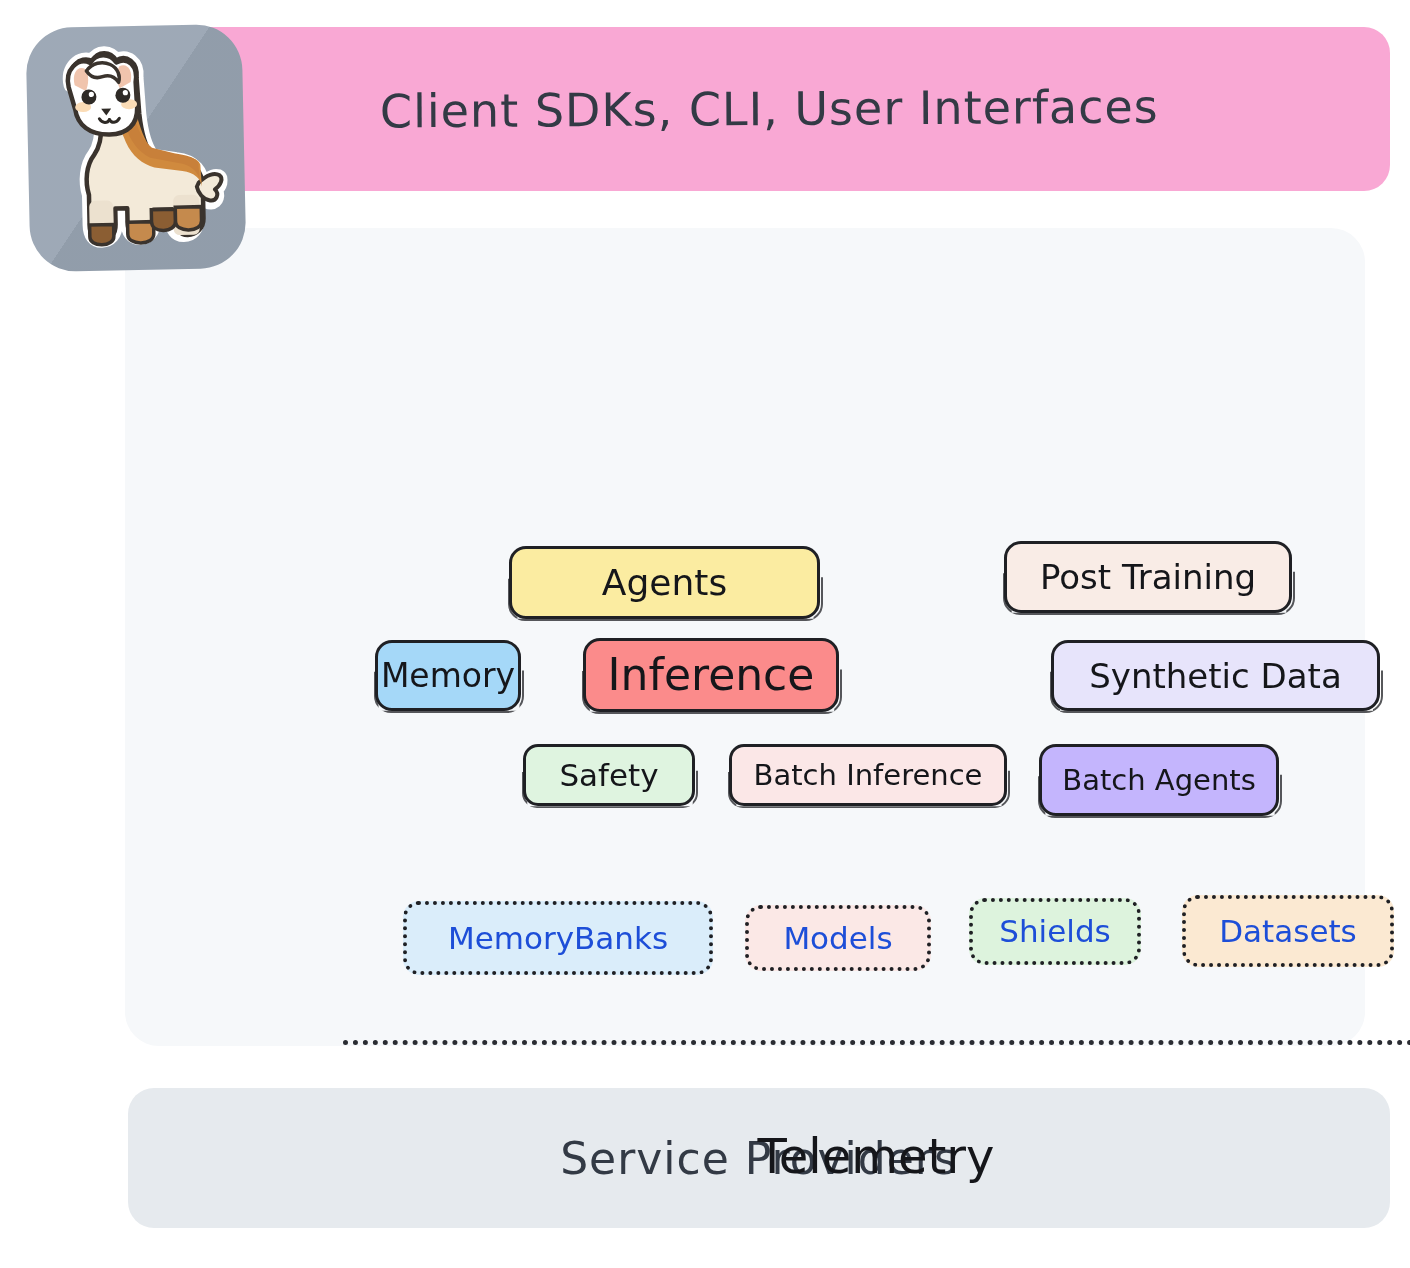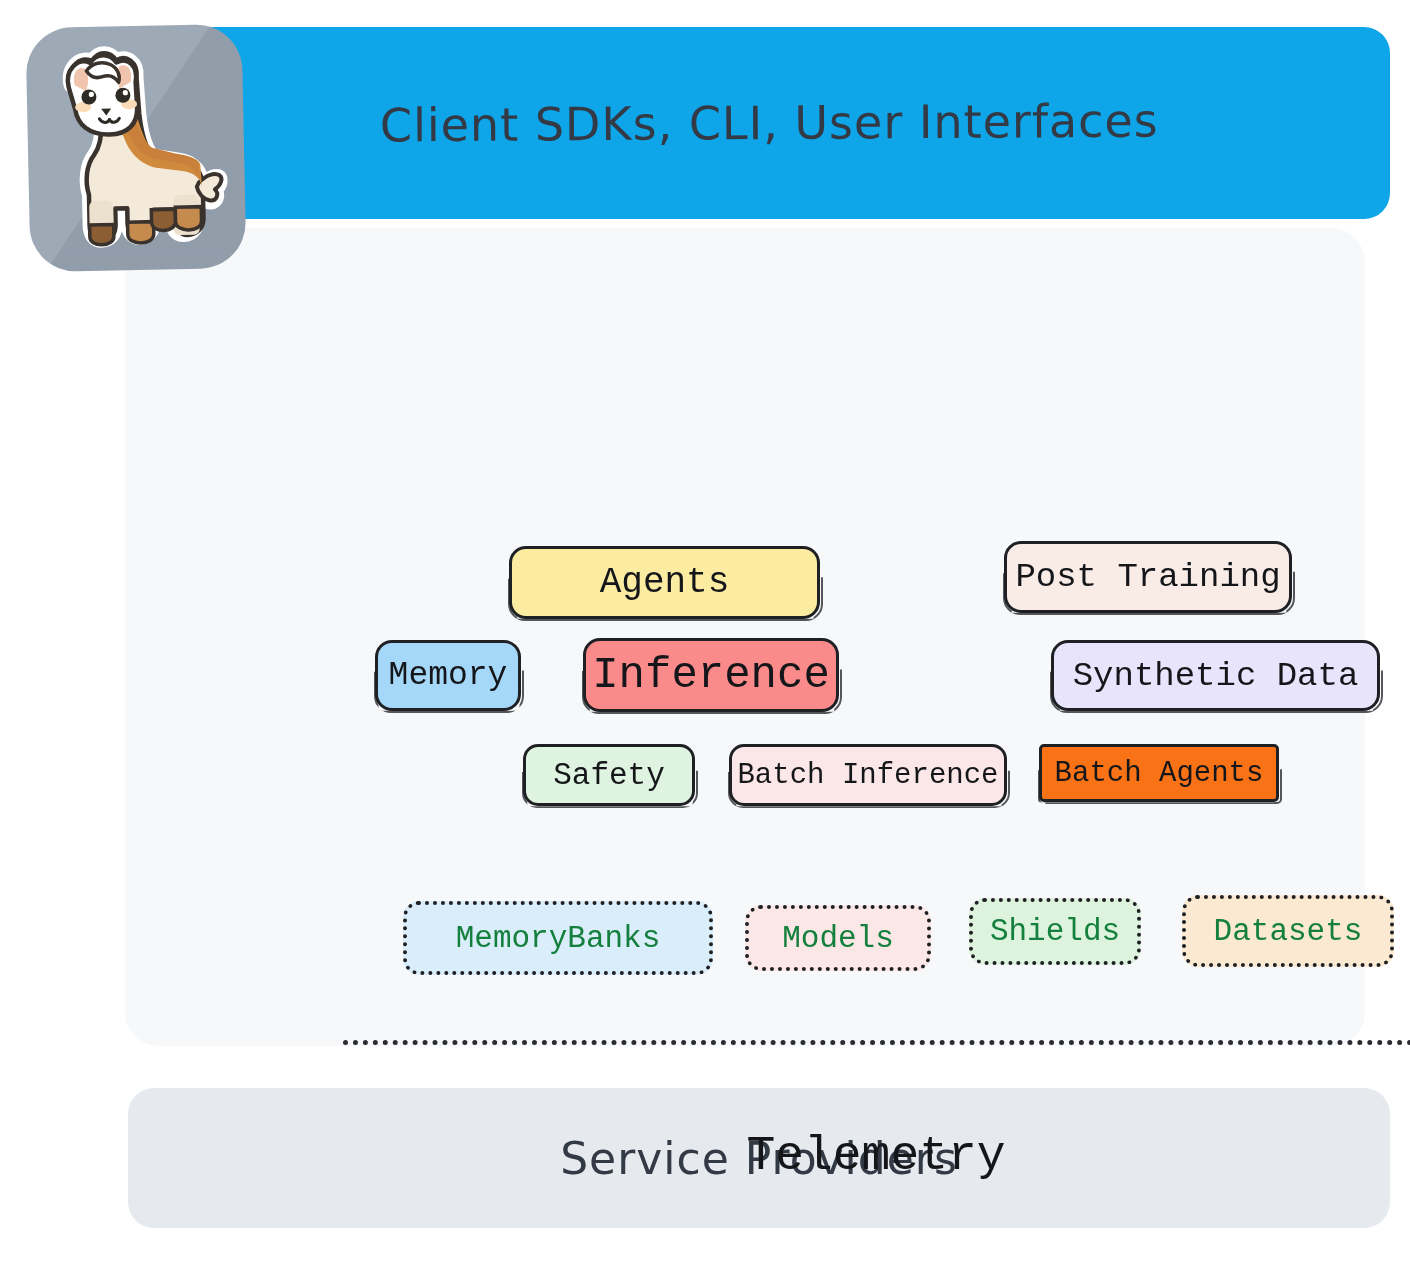--- a/index.html
+++ b/index.html
@@ -15,22 +15,22 @@
     font-family: "DejaVu Sans", sans-serif;
     -webkit-font-smoothing: antialiased;
   }
 
   
   #top-banner {
     position: absolute;
     left: 128px;
     top: 27px;
     width: 1262px;
-    height: 192px;
-    background: #0ea5e9;
+    height: 164px;
+    background: #f9a8d4;
     border-radius: 26px;
     display: flex;
     align-items: center;
     justify-content: center;
   }
   #top-banner .banner-text {
     font-size: 46px;
     color: #333a45;
     letter-spacing: 1px;
     transform: translateX(10px) rotate(-0.35deg);
@@ -64,21 +64,20 @@
 
   
   #main-panel {
     position: absolute;
     left: 125px;
     top: 228px;
     width: 1240px;
     height: 818px;
     background: #f6f8fa;
     border-radius: 34px;
-    font-family: Liberation Mono, monospace;
   }
 
   
   .hbox {
     position: absolute;
     box-sizing: border-box;
     display: flex;
     align-items: center;
     justify-content: center;
     border: 3.2px solid #1f2024;
@@ -102,39 +101,39 @@
   }
   .hbox .lbl { position: relative; z-index: 2; }
 
   .dbox {
     position: absolute;
     box-sizing: border-box;
     display: flex;
     align-items: center;
     justify-content: center;
     border: 4.5px dotted #1f2024;
-    color: #15803d;
+    color: #1d4ed8;
     white-space: nowrap;
     line-height: 1;
   }
 
   
   #box-agents        { left: 384px; top: 318px;  width: 311px; height: 73px;  background: #fbeca1; border-radius: 17px; font-size: 36px; }
   #box-post-training { left: 879px; top: 313px;  width: 288px; height: 72px;  background: #f9ece6; border-radius: 17px; font-size: 34px; }
 
   
   #box-memory        { left: 250px; top: 412px;  width: 146px; height: 71px;  background: #a5d8f8; border-radius: 17px; font-size: 33px; }
   #box-inference     { left: 458px; top: 410px;  width: 256px; height: 74px;  background: #fb8b8b; border-radius: 17px; font-size: 44px; }
   #box-evals         { left: 737px; top: 412px;  width: 166px; height: 72px;  background: #f9a944; border-radius: 17px; font-size: 34px; }
   #box-synthetic     { left: 926px; top: 412px;  width: 329px; height: 71px;  background: #e7e4fb; border-radius: 17px; font-size: 34px; }
 
   
   #box-safety        { left: 398px; top: 516px;  width: 172px; height: 62px;  background: #dff4e0; border-radius: 15px; font-size: 31px; }
   #box-batch-inf     { left: 604px; top: 516px;  width: 278px; height: 62px;  background: #fbe7e7; border-radius: 15px; font-size: 29px; }
-  #box-batch-agents  { left: 914px; top: 516px;  width: 240px; height: 58px;  background: #f97316; border-radius: 5px; font-size: 29px; }
+  #box-batch-agents  { left: 914px; top: 516px;  width: 240px; height: 72px;  background: #c4b5fd; border-radius: 17px; font-size: 29px; }
 
   
   #box-memorybanks   { left: 278px; top: 673px;  width: 310px; height: 74px;  background: #daedfa; border-radius: 16px; font-size: 31px; }
   #box-models        { left: 620px; top: 677px;  width: 186px; height: 66px;  background: #fbe8e6; border-radius: 16px; font-size: 31px; }
   #box-shields       { left: 844px; top: 670px;  width: 172px; height: 67px;  background: #ddf3dd; border-radius: 16px; font-size: 31px; }
   #box-datasets      { left: 1057px; top: 667px; width: 212px; height: 72px;  background: #fbe9d2; border-radius: 16px; font-size: 31px; }
 
   
   #divider {
     position: absolute;

